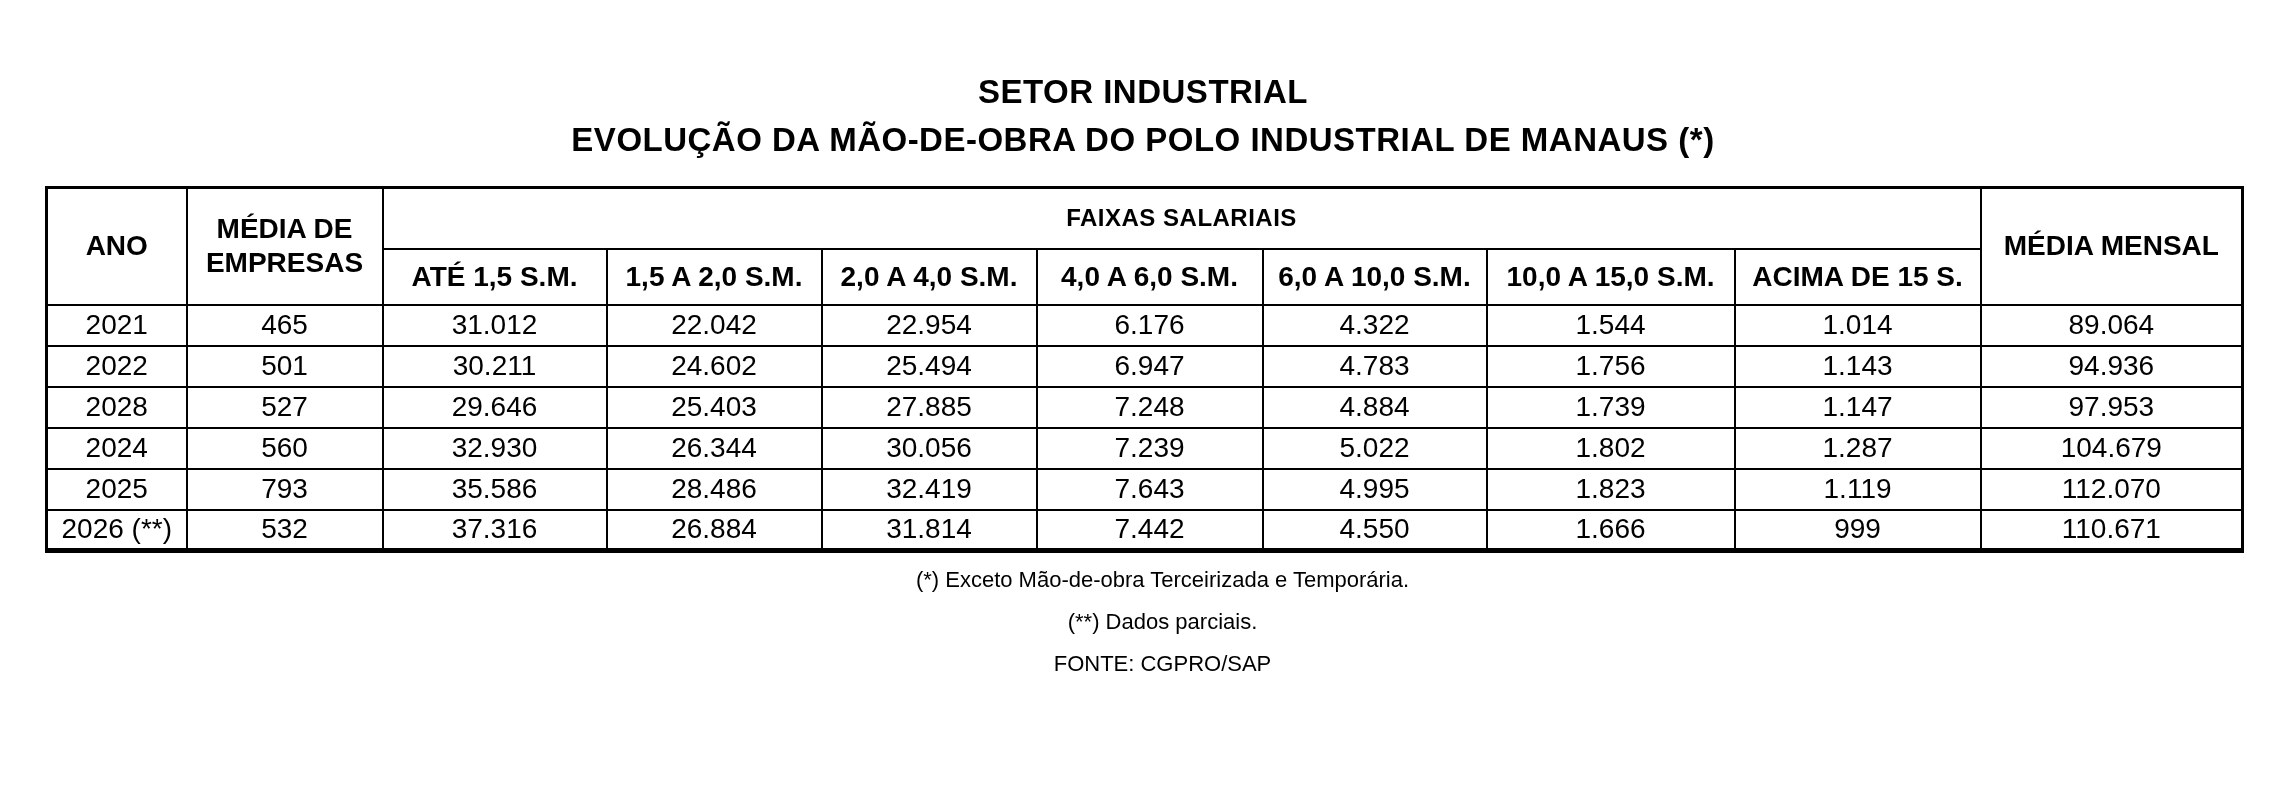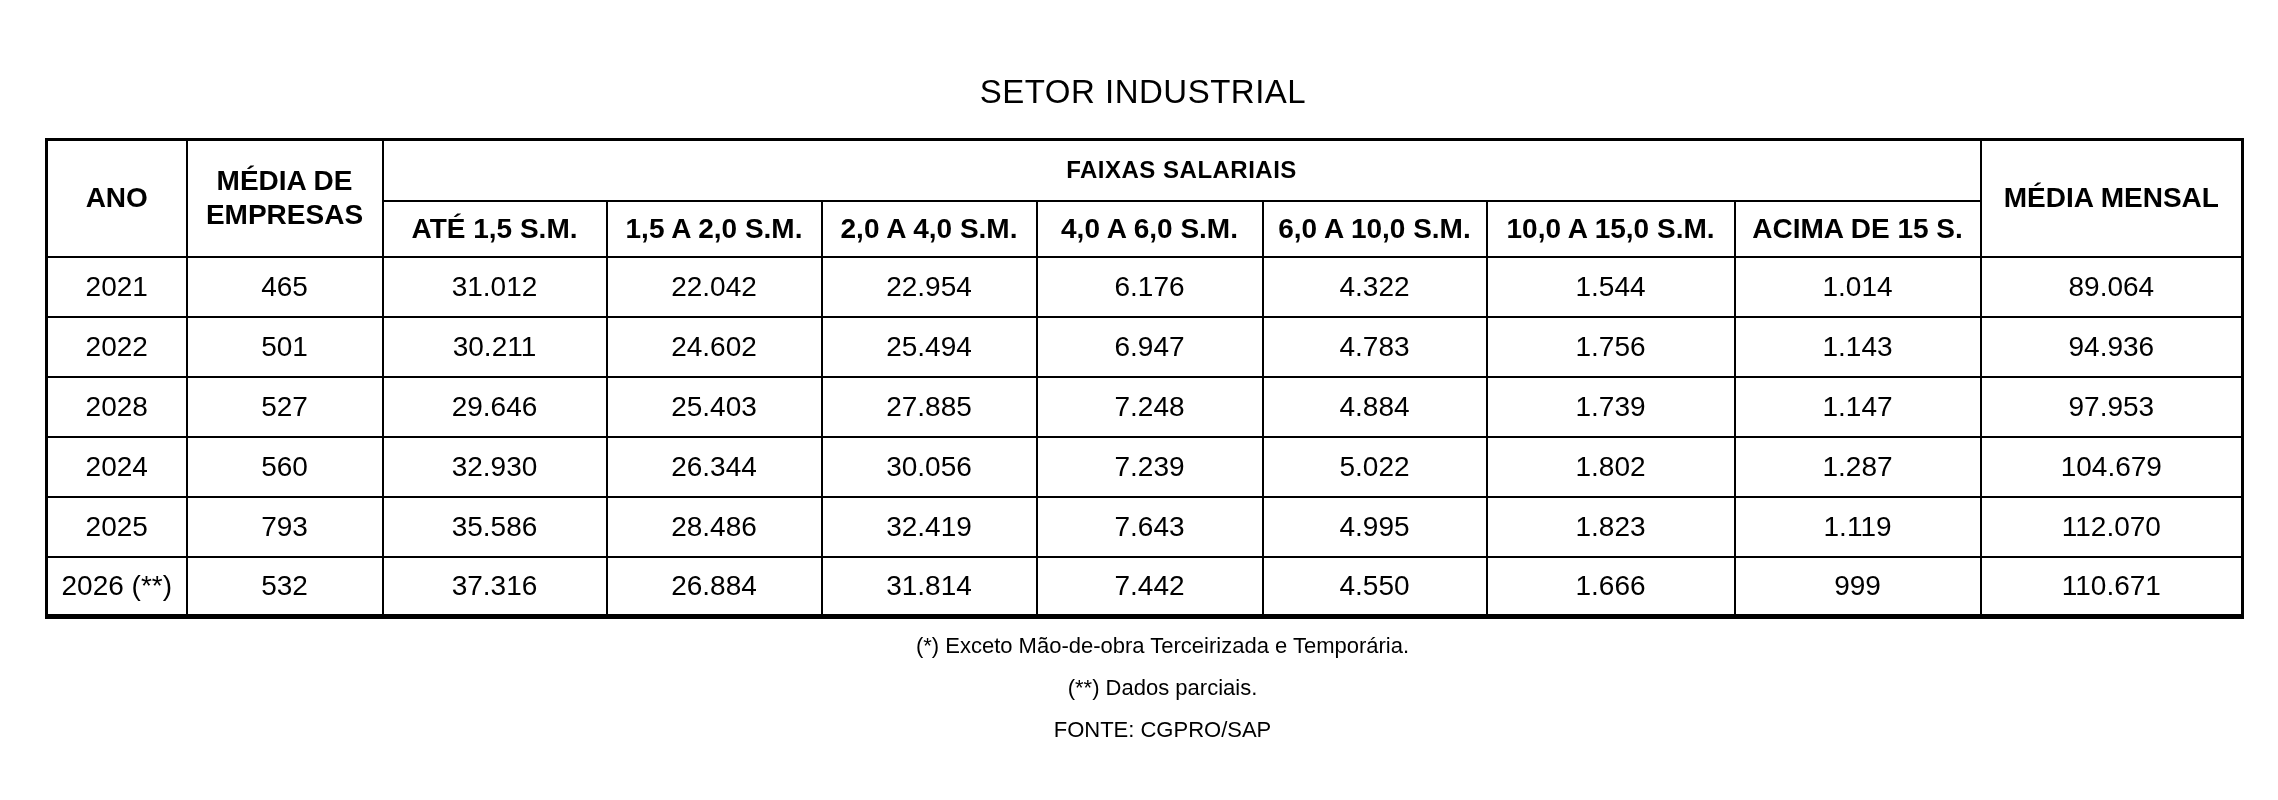--- a/index.html
+++ b/index.html
@@ -19,21 +19,21 @@
     height: 800px;
     padding-top: 68px;
     box-sizing: border-box;
   }
   .titles {
     width: 2196px;
     margin-left: 45px;
     text-align: center;
   }
   .title-line {
-    font-weight: normal;
+    font-weight: bold;
     font-size: 33px;
     line-height: 48px;
     letter-spacing: 0.5px;
     white-space: nowrap;
   }
   table.data-table {
     border-collapse: collapse;
     table-layout: fixed;
     width: 2196px;
     margin-left: 45px;
@@ -44,21 +44,21 @@
   table.data-table th,
   table.data-table td {
     border: 2px solid #000;
     text-align: center;
     vertical-align: middle;
     padding: 0 4px;
     overflow: hidden;
   }
   tr.header-row-top { height: 61px; }
   tr.header-row-sub { height: 56px; }
-  tbody tr { height: 60px; }
+  tbody tr { height: 41px; }
   th {
     font-weight: bold;
     font-size: 28px;
   }
   th.faixas-span {
     font-size: 24px;
     letter-spacing: 0.5px;
   }
   th.wrap2 {
     line-height: 34px;
@@ -79,20 +79,21 @@
     white-space: nowrap;
   }
 </style>
 </head>
 <body>
 
 <div class="page">
 
   <div class="titles">
     <div class="title-line">SETOR INDUSTRIAL</div>
+    <div class="title-line">EVOLUÇÃO DA MÃO-DE-OBRA DO POLO INDUSTRIAL DE MANAUS (*)</div>
   </div>
 
   <table class="data-table">
     <colgroup>
       <col style="width:140px">
       <col style="width:196px">
       <col style="width:224px">
       <col style="width:215px">
       <col style="width:215px">
       <col style="width:226px">

